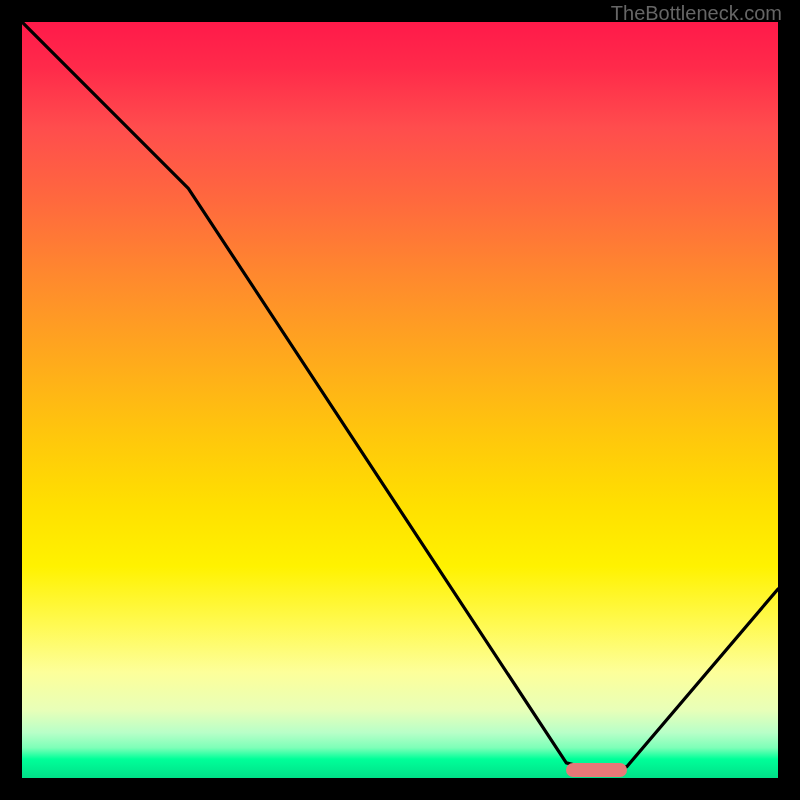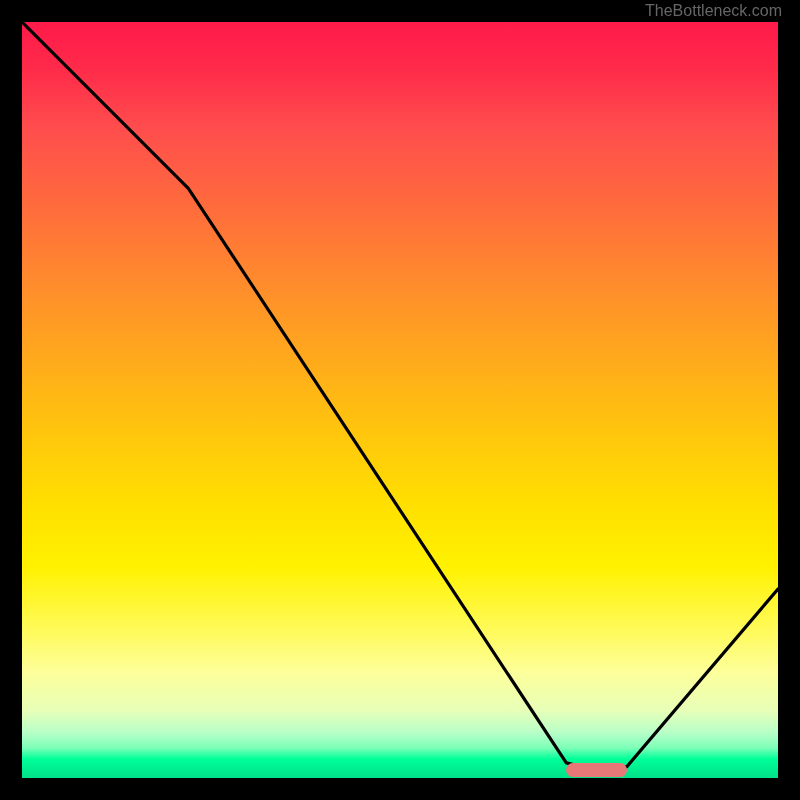--- a/index.html
+++ b/index.html
@@ -8,21 +8,21 @@
     height: 800px;
     background: #000;
     position: relative;
     font-family: Arial, sans-serif;
   }
   .watermark {
     position: absolute;
     top: 2px;
     right: 18px;
     color: #666;
-    font-size: 16px;
+    font-size: 20px;
     font-weight: normal;
     z-index: 10;
   }
   .plot-area {
     position: absolute;
     left: 22px;
     top: 22px;
     width: 756px;
     height: 756px;
     overflow: hidden;

